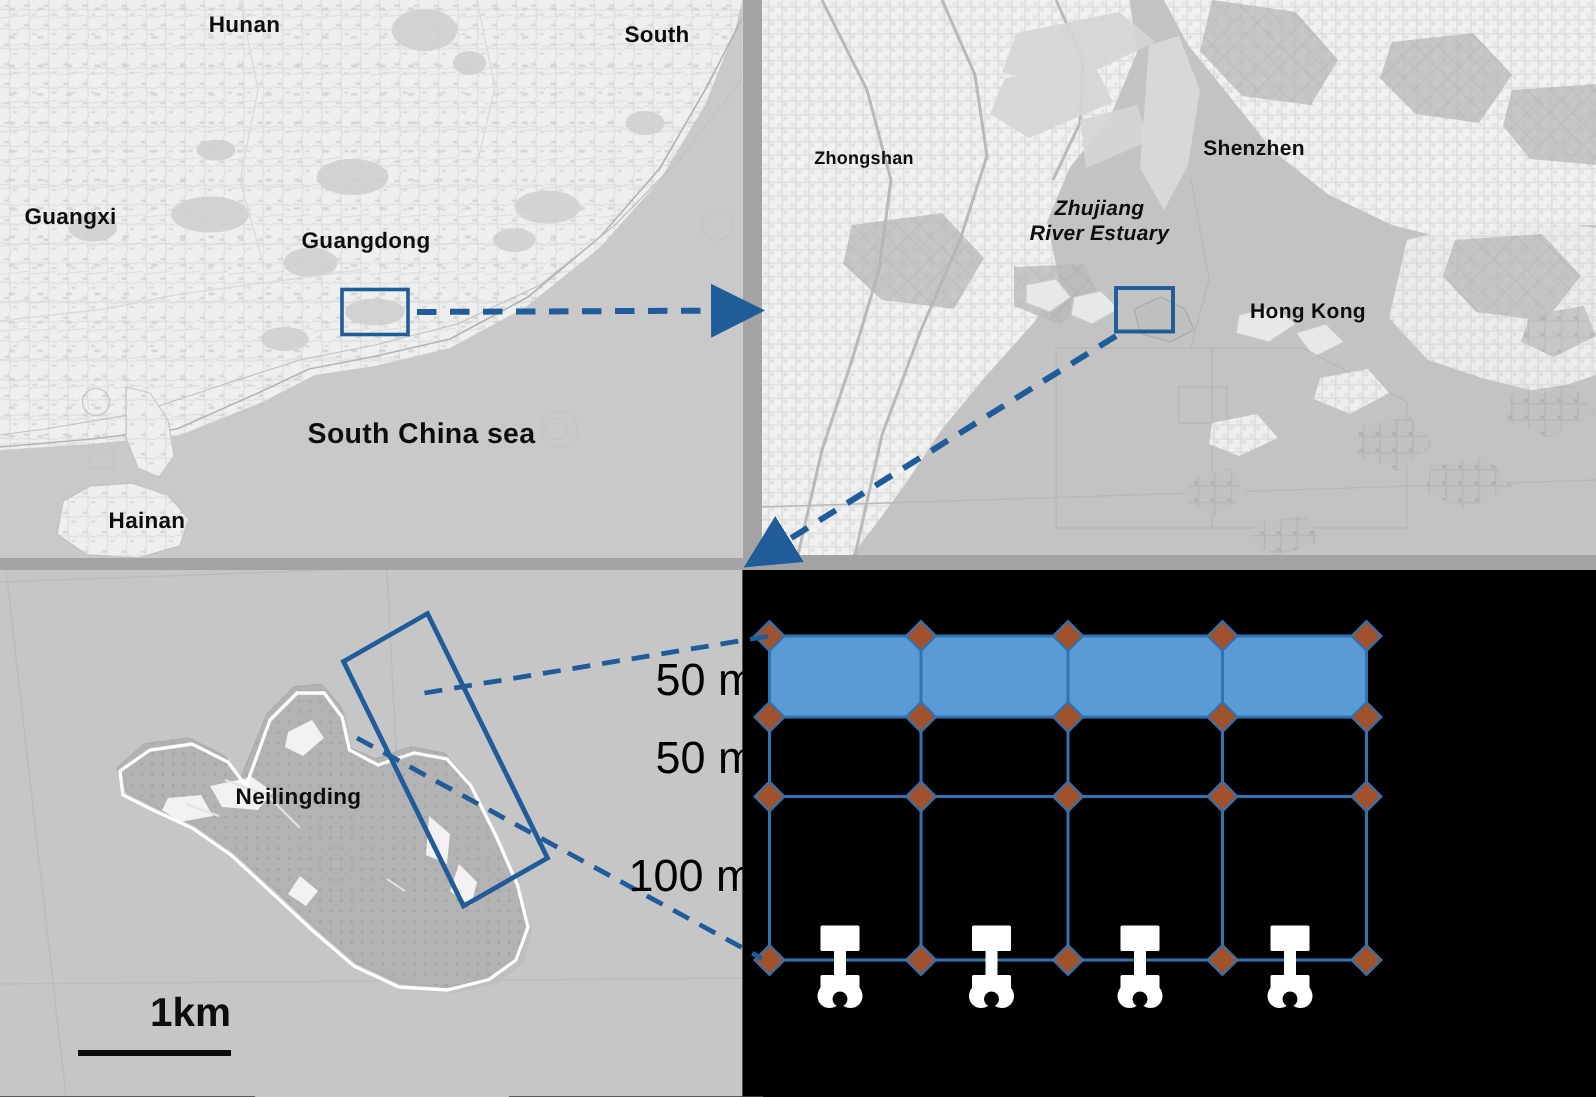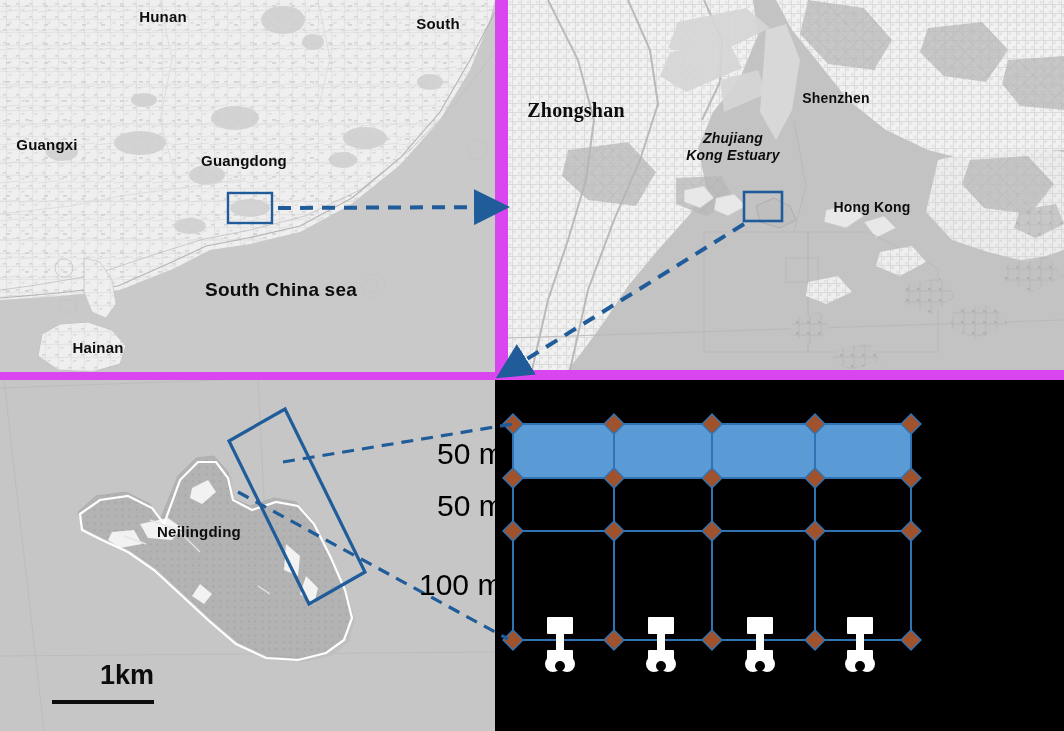--- a/index.html
+++ b/index.html
@@ -8,21 +8,21 @@
     padding: 0;
     background: #000000;
   }
   body {
     font-family: "Liberation Sans", sans-serif;
   }
   #figure {
     position: relative;
     width: 1064px;
     height: 731px;
-    background: #d946ef;
+    background: #a3a3a3;
     overflow: hidden;
   }
 
   
   .panel {
     position: absolute;
     overflow: hidden;
   }
 
   
@@ -287,25 +287,25 @@
         <path d="M300 282 L330 276 L344 292 L318 304 L298 296 Z"></path>
         <path d="M372 252 L404 246 L418 262 L392 276 L368 266 Z"></path>
       </g>
 
       <g fill="url(#urbandark)" opacity="0.85">
         <path d="M512 210 L548 204 L556 224 L528 238 L506 228 Z"></path>
         <path d="M500 262 L540 256 L556 276 L524 292 L496 280 Z"></path>
       </g>
     </svg>
 
-    <div class="map-label" style="left:68px;top:99px;font-size:20px;transform:translateX(-50%);font-family:Liberation Serif, serif;">Zhongshan</div>
+    <div class="map-label" style="left:68px;top:99px;font-size:12px;transform:translateX(-50%);">Zhongshan</div>
     <div class="map-label" style="left:328px;top:91px;font-size:14px;transform:translateX(-50%);">Shenzhen</div>
     <div class="map-label two-line" style="left:225px;top:130px;font-size:14px;transform:translateX(-50%);">
       <div>Zhujiang</div>
-      <div>Kong Estuary</div>
+      <div>River Estuary</div>
     </div>
     <div class="map-label" style="left:364px;top:200px;font-size:14px;transform:translateX(-50%);">Hong Kong</div>
 
     <svg class="overlay" viewBox="0 0 556 370" preserveAspectRatio="none">
       <rect x="236" y="192" width="38" height="29" fill="none" stroke="#1f5c99" stroke-width="2.6"></rect>
     </svg>
   </div>
 
   <div class="panel" id="panel-island">
     <svg class="overlay" viewBox="0 0 495 351" preserveAspectRatio="none">

